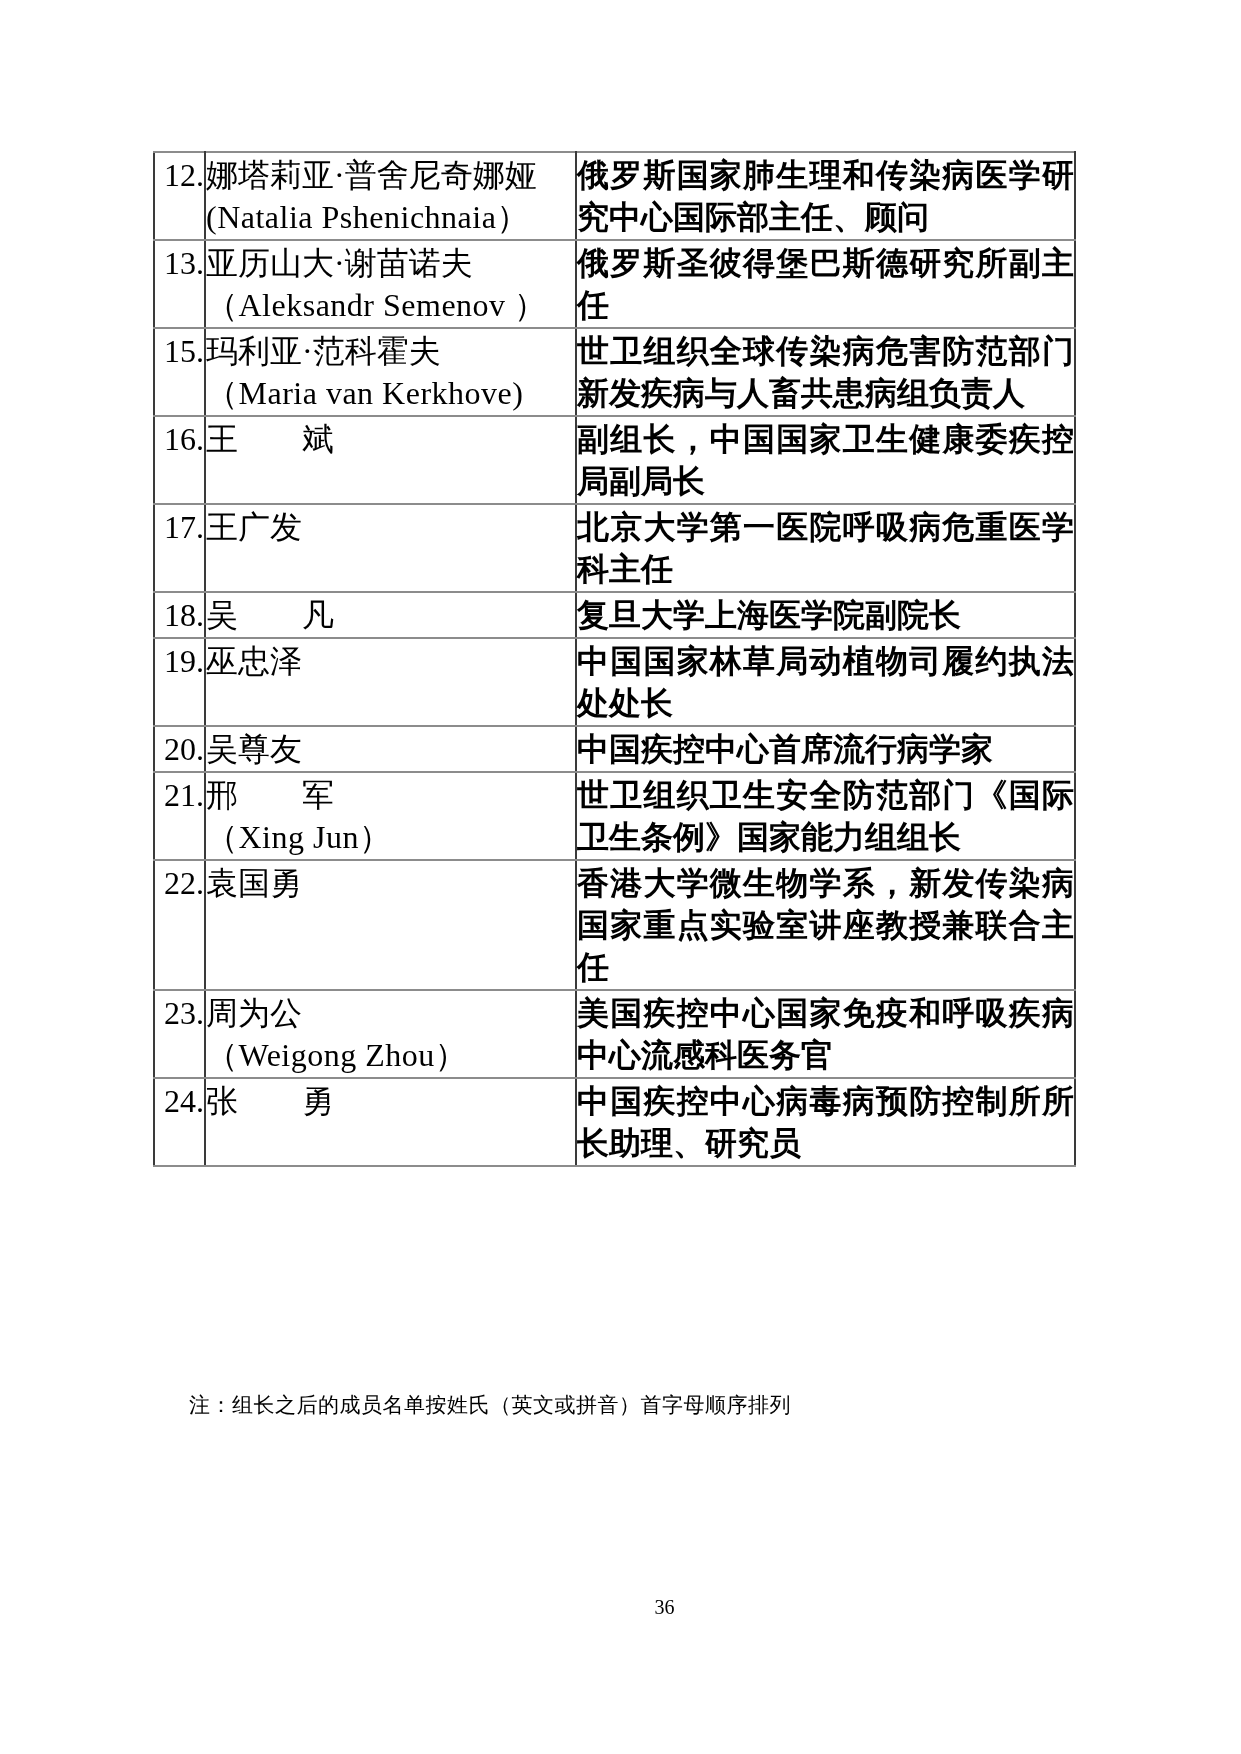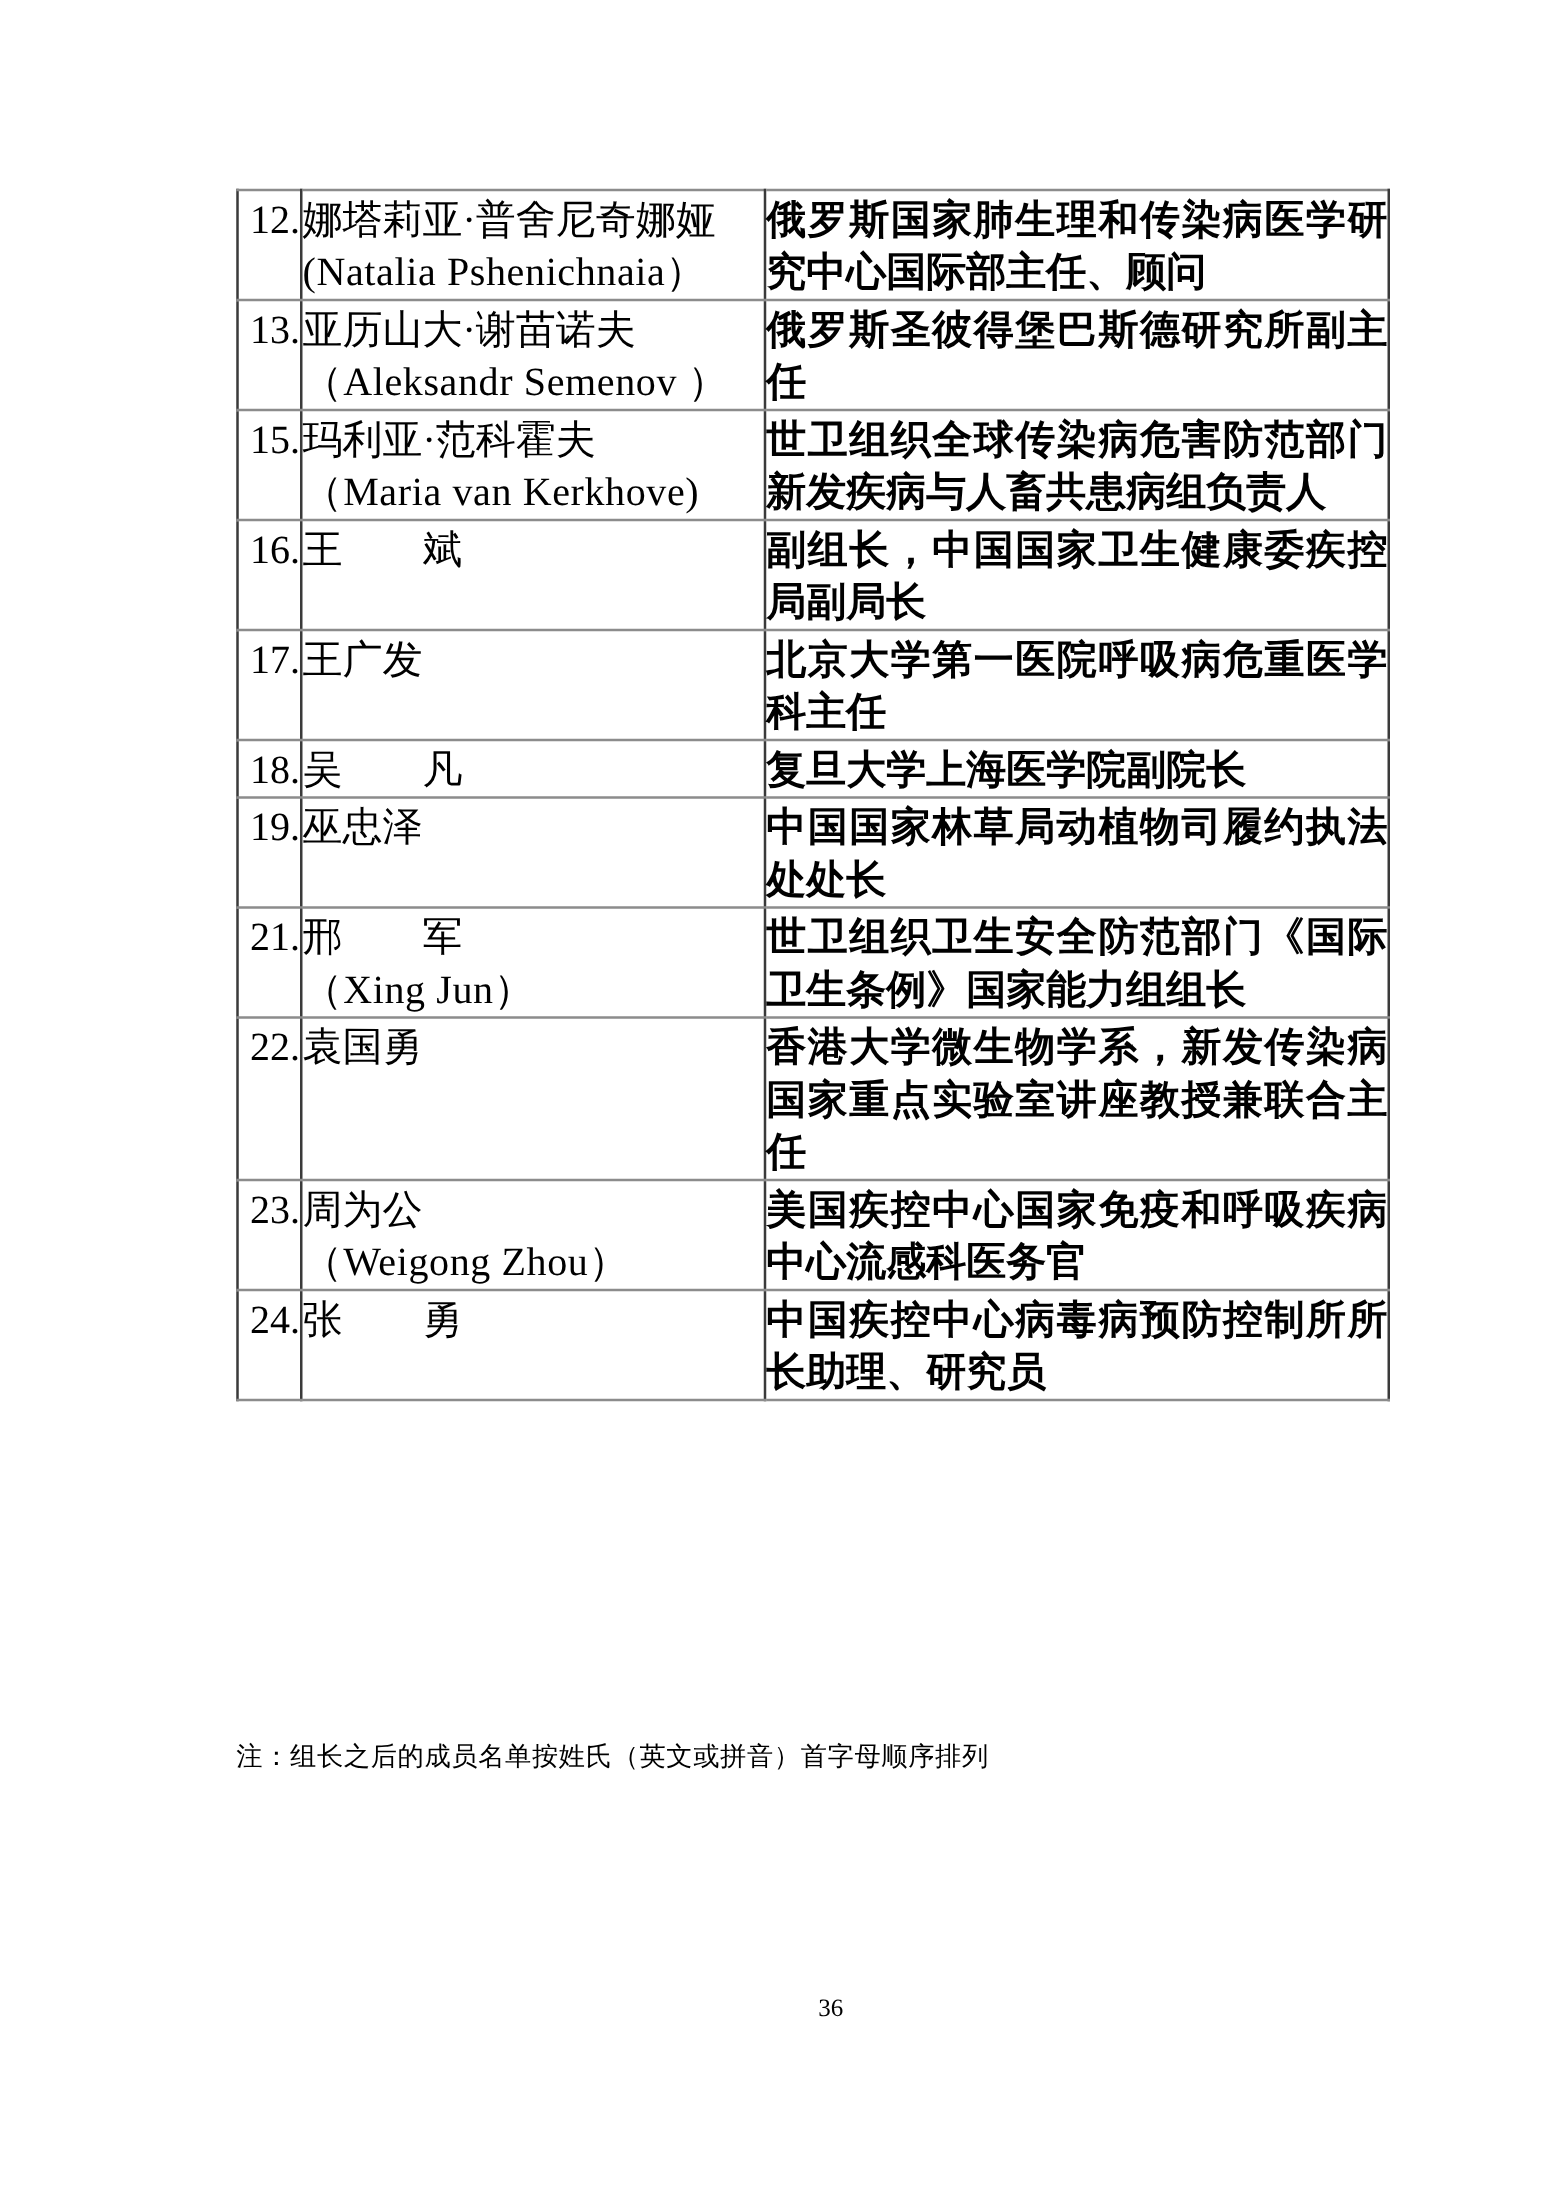--- a/index.html
+++ b/index.html
@@ -24,21 +24,21 @@
   table.member-table td {
     vertical-align: top;
     font-size: 32px;
     line-height: 42px;
     padding: 1px 0 1px 0;
     border-top: 2px solid #8c8c8c;
     border-bottom: 2px solid #8c8c8c;
     border-left: 2px solid #3a3a3a;
     border-right: 2px solid #3a3a3a;
   }
-  table.member-table { border: 2px solid #3a3a3a; margin-left: 36px; }
+  table.member-table { border: 2px solid #3a3a3a; }
   td.col-no {
     text-align: right;
     padding-right: 3px;
     letter-spacing: 0;
   }
   td.col-name { padding-left: 14px; }
   td.col-name .name-en { letter-spacing: 0.5px; }
   td.col-desc {
     padding-left: 15px;
     padding-right: 11px;
@@ -132,20 +132,28 @@
 
   <tr>
     <td class="col-no">19.</td>
     <td class="col-name">
       <div class="name-zh">巫忠泽</div>
 
     </td>
     <td class="col-desc">中国国家林草局动植物司履约执法处处长</td>
   </tr>
 
+  <tr>
+    <td class="col-no">20.</td>
+    <td class="col-name">
+      <div class="name-zh">吴尊友</div>
+
+    </td>
+    <td class="col-desc">中国疾控中心首席流行病学家</td>
+  </tr>
 
   <tr>
     <td class="col-no">21.</td>
     <td class="col-name">
       <div class="name-zh">邢　　军</div>
       <div class="name-en">（Xing Jun）</div>
     </td>
     <td class="col-desc">世卫组织卫生安全防范部门《国际卫生条例》国家能力组组长</td>
   </tr>
 

